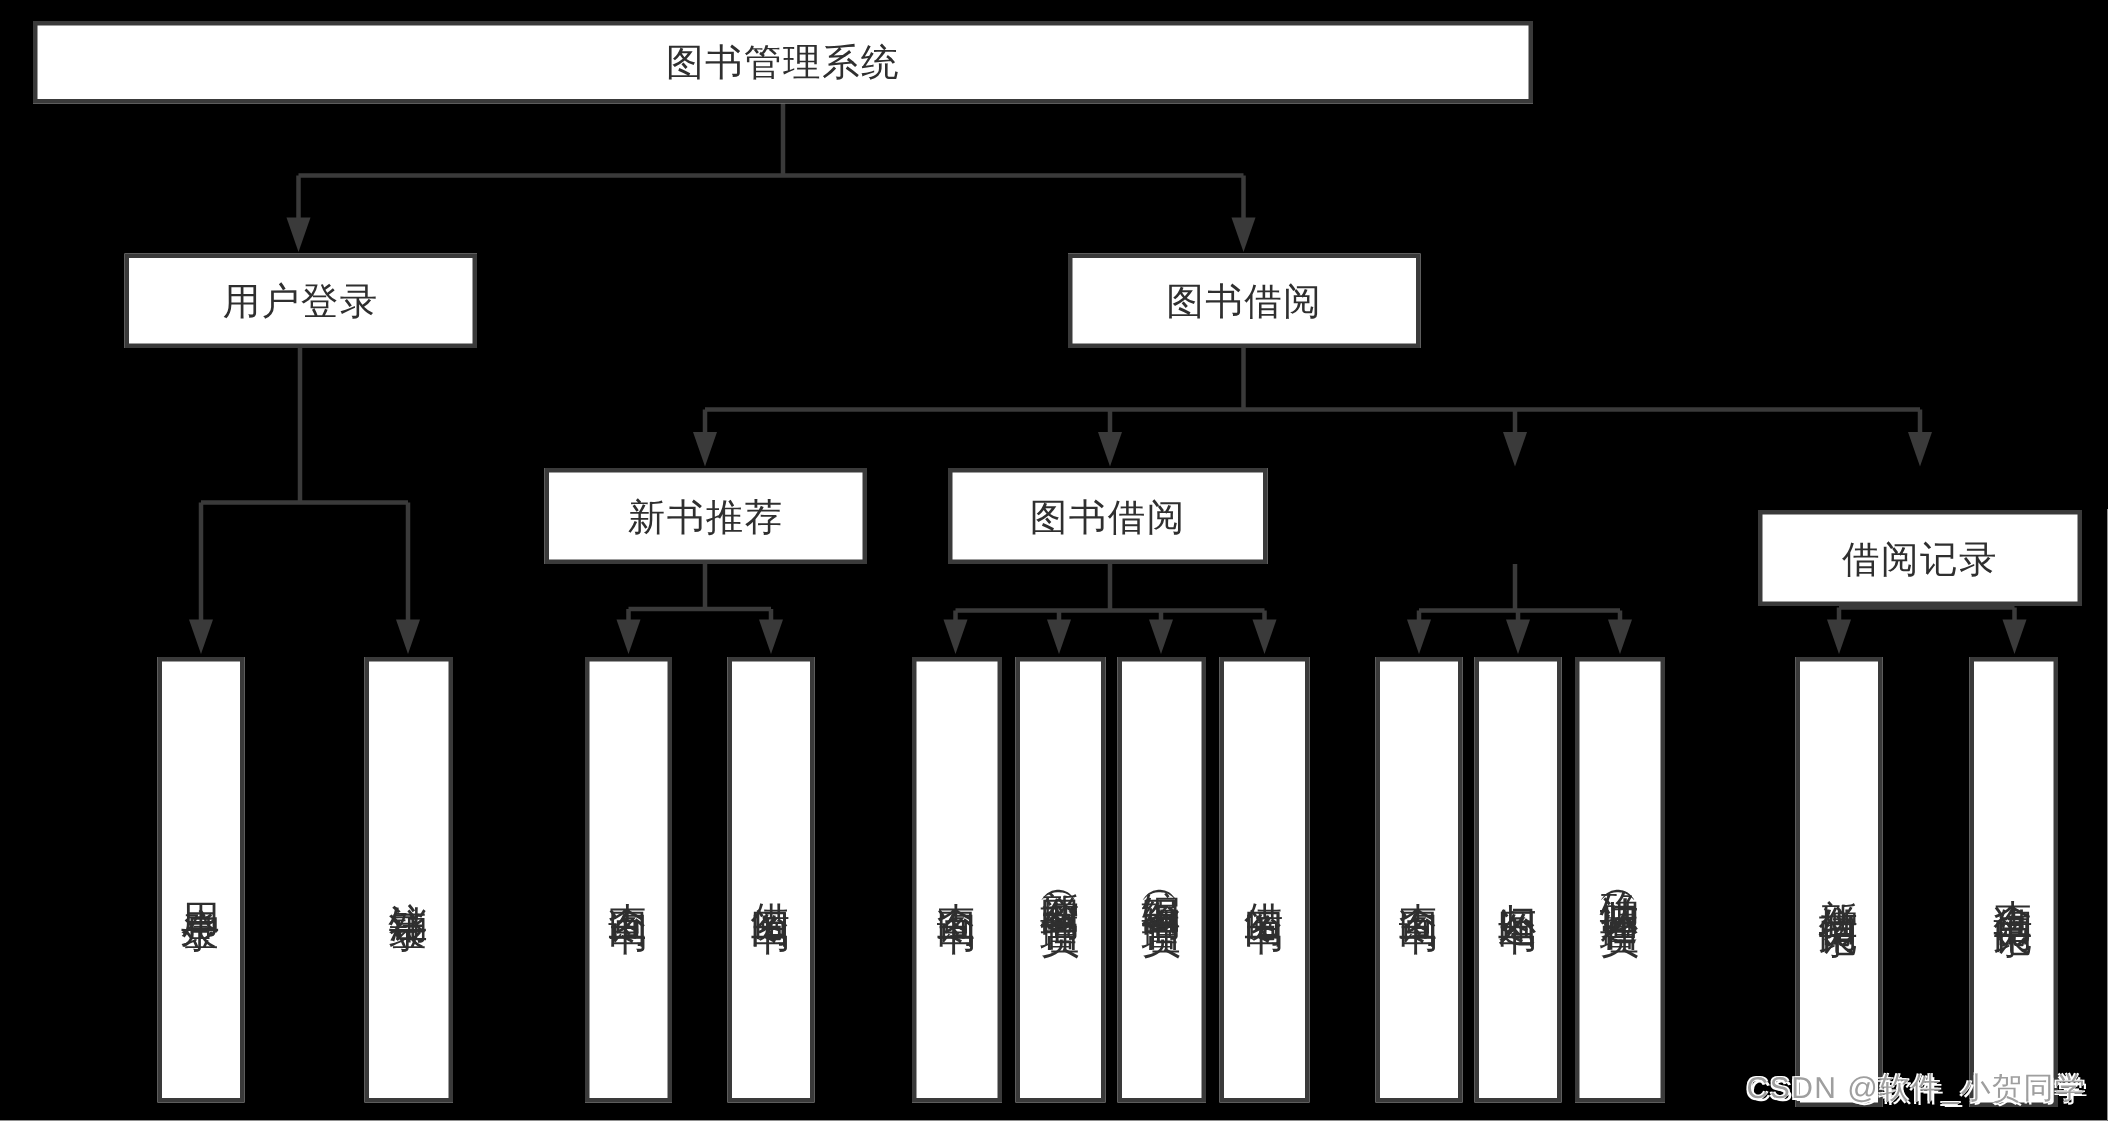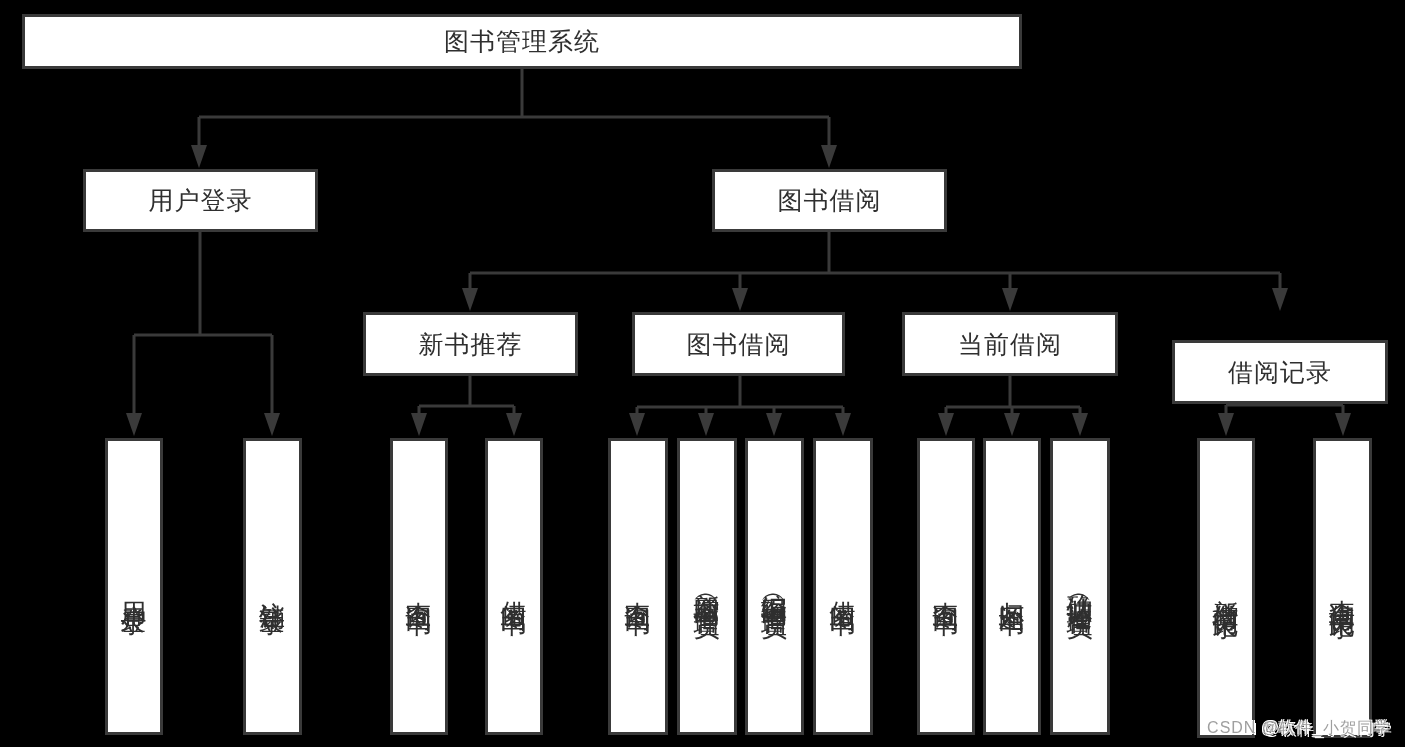--- a/index.html
+++ b/index.html
@@ -32,21 +32,21 @@
     writing-mode: vertical-rl;
     text-orientation: mixed;
     font-size: 26px;
     line-height: 1;
     letter-spacing: 3px;
   }
   .watermark {
     position: absolute;
     right: 14px;
     bottom: 8px;
-    font-size: 16px;
+    font-size: 20px;
     color: #9f9f9f;
     letter-spacing: 1px;
     text-shadow: 2px 2px 0 #ffffff, -1px -1px 0 #ffffff, 1px -1px 0 #ffffff, -1px 1px 0 #ffffff;
     white-space: nowrap;
   }
 </style>
 </head>
 <body>
 
 <div class="canvas">
@@ -87,21 +87,20 @@
     </g>
   </svg>
 
   <div class="node h" style="left:22px; top:14px; width:1000px; height:55px;">图书管理系统</div>
 
   <div class="node h" style="left:83px; top:169px; width:235px; height:63px;">用户登录</div>
   <div class="node h" style="left:712px; top:169px; width:235px; height:63px;">图书借阅</div>
 
   <div class="node h" style="left:363px; top:312px; width:215px; height:64px;">新书推荐</div>
   <div class="node h" style="left:632px; top:312px; width:213px; height:64px;">图书借阅</div>
-  <div class="node h" style="left:902px; top:312px; width:216px; height:64px;">当前借阅</div>
   <div class="node h" style="left:1172px; top:312px; width:216px; height:64px;margin-top:28px;">借阅记录</div>
 
   <div class="node v" style="left:105px; top:438px; width:58px; height:297px;">用户登录</div>
   <div class="node v" style="left:243px; top:438px; width:59px; height:297px;">注销登录</div>
 
   <div class="node v" style="left:390px; top:438px; width:58px; height:297px;">查询图书</div>
   <div class="node v" style="left:485px; top:438px; width:58px; height:297px;">借阅图书</div>
 
   <div class="node v" style="left:608px; top:438px; width:60px; height:297px;">查询图书</div>
   <div class="node v" style="left:677px; top:438px; width:60px; height:297px;">新增图书（管理员）</div>

